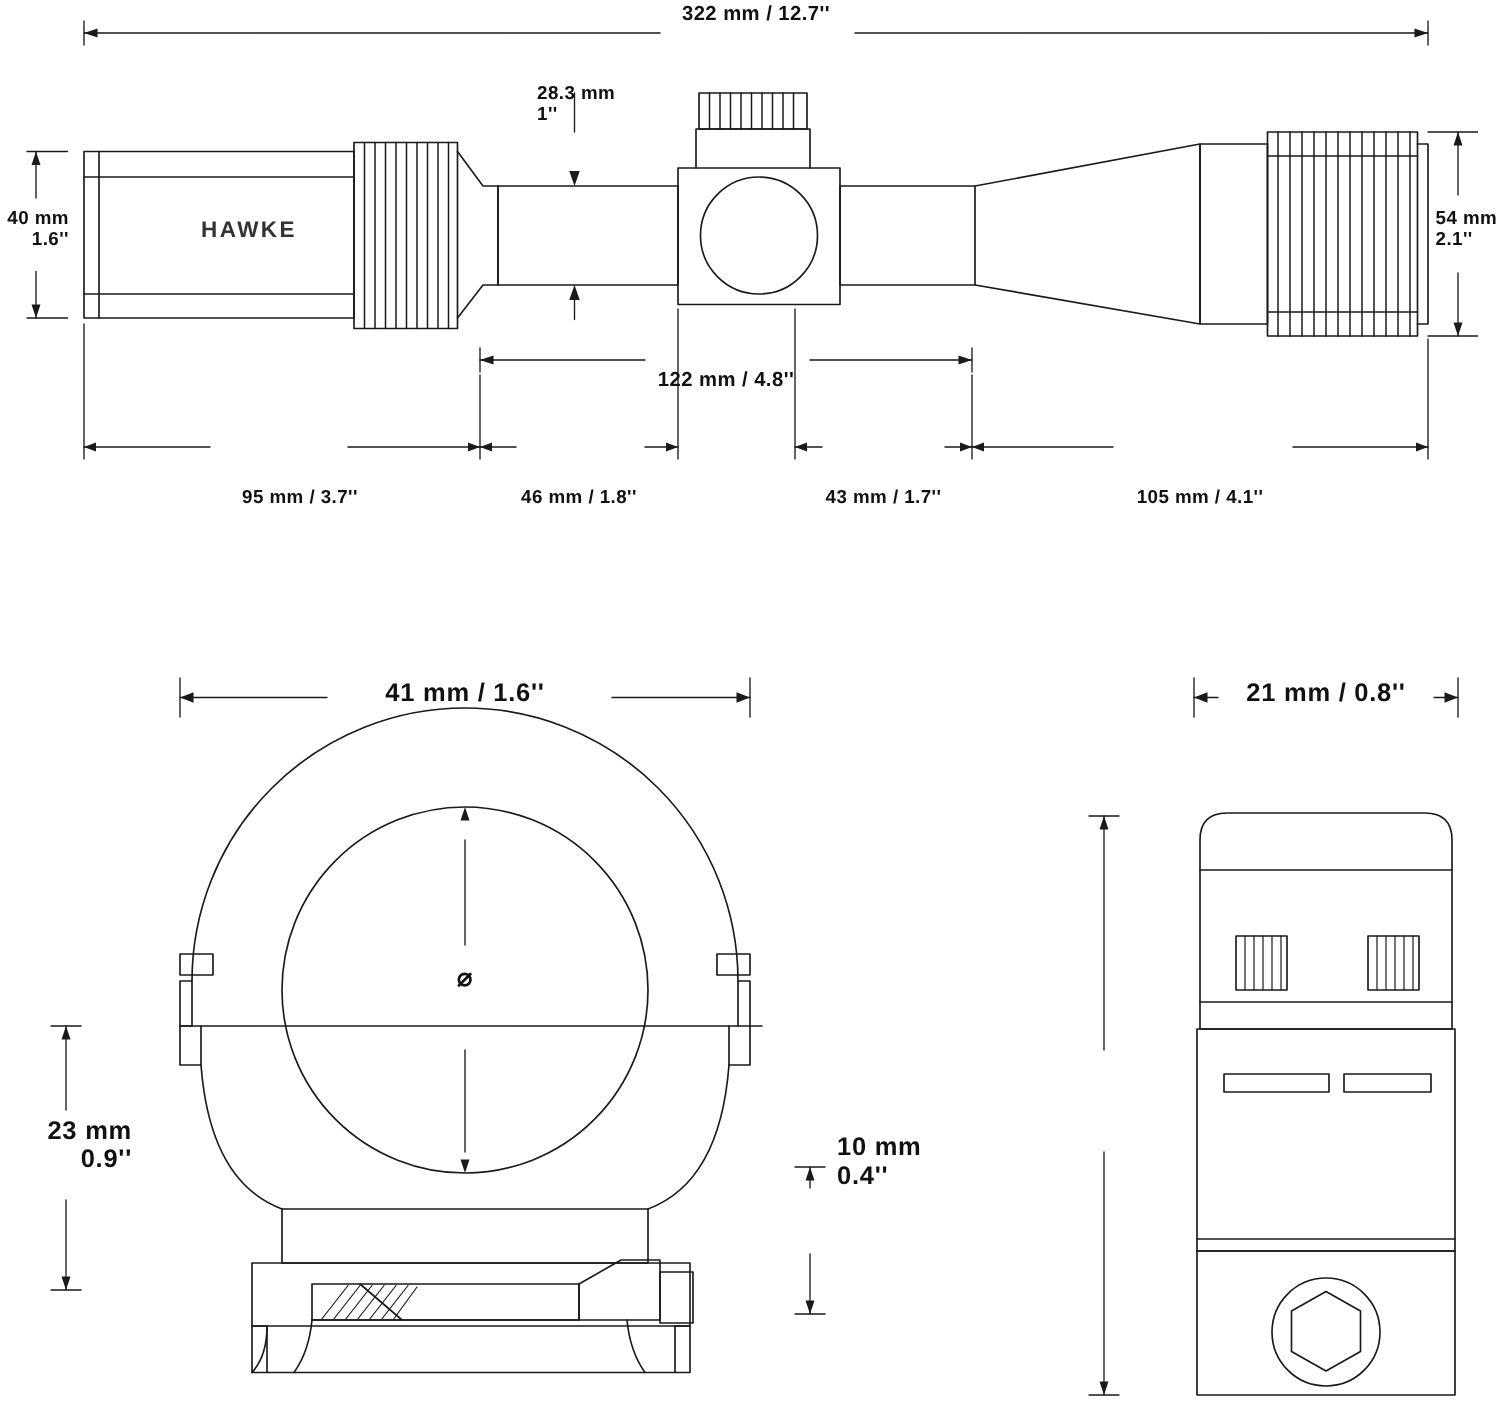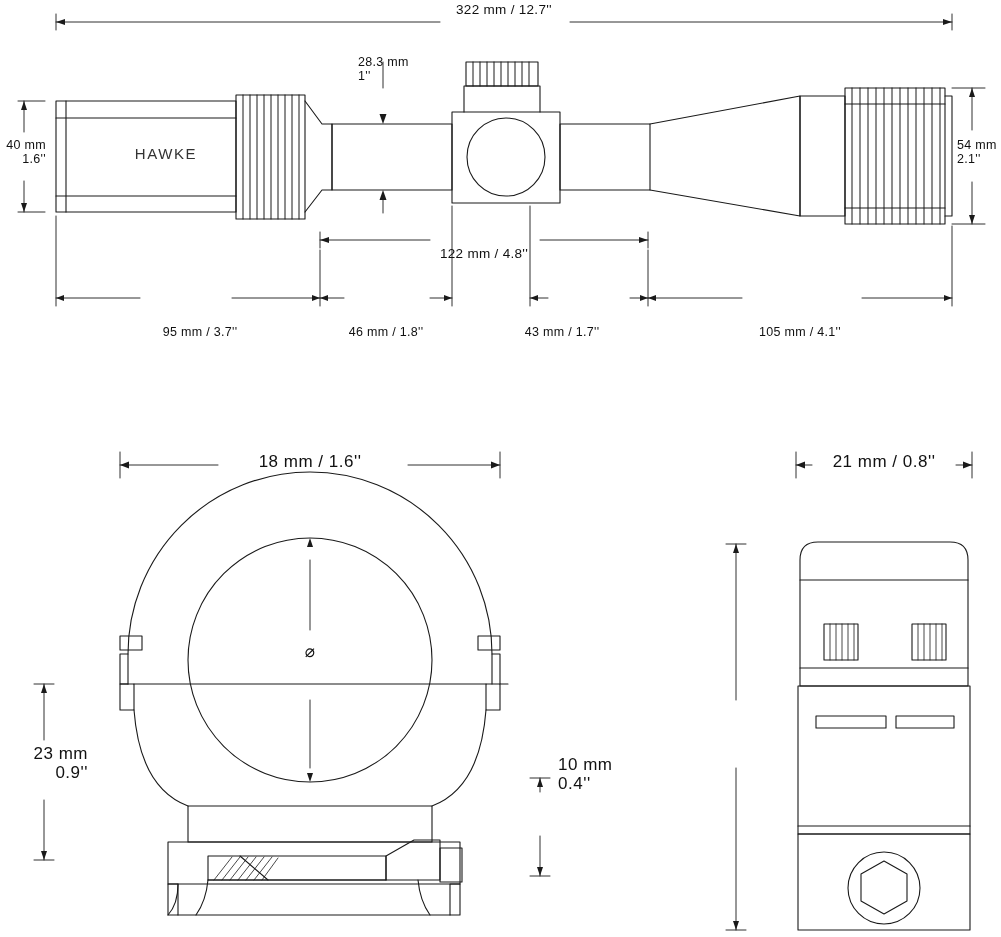--- a/index.html
+++ b/index.html
@@ -1,18 +1,18 @@
 <!DOCTYPE html>
 <html><head>
 <meta charset="utf-8">
 <style>
   html,body{margin:0;padding:0;background:#ffffff;}
   body{width:1001px;height:937px;position:relative;overflow:hidden;
        font-family:"Liberation Sans",sans-serif;color:#1a1a1a;}
-  .stage{position:absolute;left:0;top:0;width:1001px;height:937px;}
+  .stage{position:absolute;left:0;top:0;width:1001px;height:937px;font-weight:bold;}
   svg{position:absolute;left:0;top:0;}
   .lbl{position:absolute;font-family:"Liberation Sans",sans-serif;color:#111;
        white-space:nowrap;line-height:1.12;}
   .lbl .big{font-size:17px;letter-spacing:.5px;}
   .c{text-align:center;}
   .r{text-align:right;}
   .twoline{font-size:17px;letter-spacing:.5px;}
   .small-dim{font-size:12.5px;letter-spacing:.3px;}
   .mid-dim{font-size:13.5px;letter-spacing:.3px;}
 </style>
@@ -314,29 +314,29 @@
 <div class="lbl c" style="left:384px;top:244px;width:200px;">
   <span class="mid-dim">122 mm / 4.8''</span>
 </div>
 
 <div class="lbl c" style="left:100px;top:322px;width:200px;">
   <span class="small-dim">95 mm / 3.7''</span>
 </div>
 <div class="lbl c" style="left:286px;top:322px;width:200px;">
   <span class="small-dim">46 mm / 1.8''</span>
 </div>
-<div class="lbl c" style="left:462px;top:322px;width:200px;">
+<div class="lbl c" style="left:489px;top:322px;width:200px;">
   <span class="small-dim">43 mm / 1.7''</span>
 </div>
 <div class="lbl c" style="left:700px;top:322px;width:200px;">
   <span class="small-dim">105 mm / 4.1''</span>
 </div>
 
 <div class="lbl c" style="left:210px;top:452px;width:200px;">
-  <span class="big">18 mm / 1.6''</span>
+  <span class="big">41 mm / 1.6''</span>
 </div>
 
 <div class="lbl c" style="left:210px;top:642px;width:200px;">
   <span class="big">⌀</span>
 </div>
 
 <div class="lbl r" style="left:0px;top:744px;width:88px;">
   <div class="twoline">23 mm</div>
   <div class="twoline">0.9''</div>
 </div>

